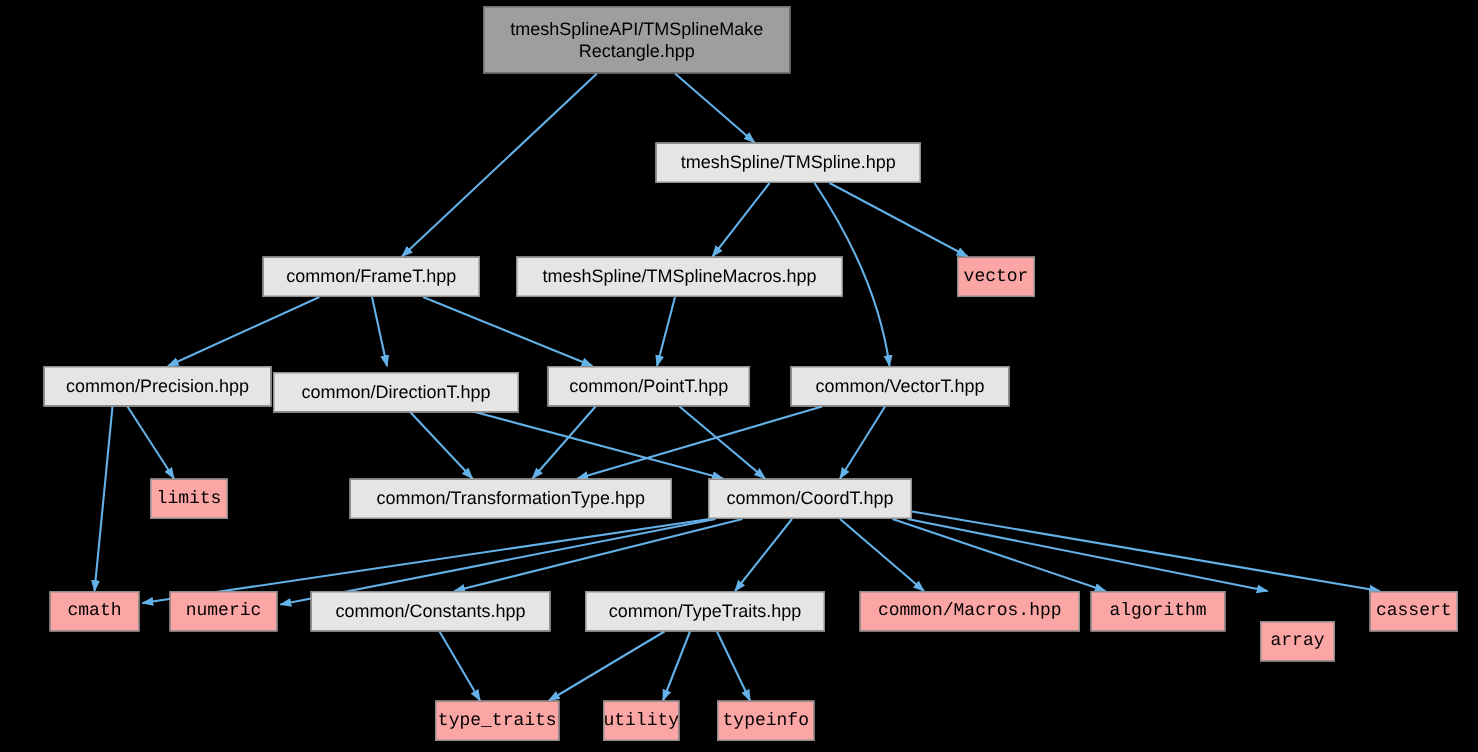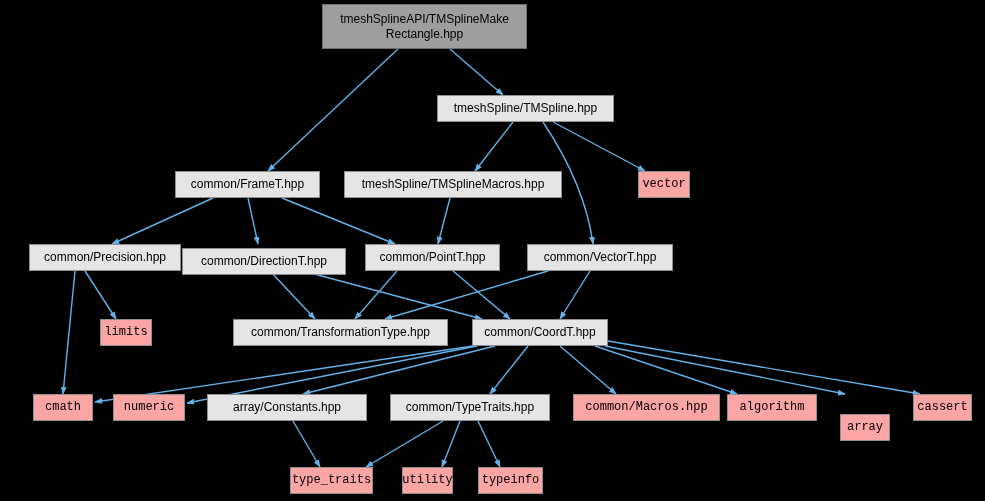--- a/index.html
+++ b/index.html
@@ -63,21 +63,21 @@
       <div class="node system" style="left: 638px; top: 171px; width: 52px; height: 27px;">vector</div>
       <div class="node header" style="left: 8px; top: 244px; width: 152px; height: 27px; margin-left: 21px;">common/Precision.hpp</div>
       <div class="node header" style="left: 182px; top: 248px; width: 164px; height: 27px;">common/DirectionT.hpp</div>
       <div class="node header" style="left: 365px; top: 244px; width: 135px; height: 27px; text-align: center;">common/PointT.hpp</div>
       <div class="node header" style="left: 527px; top: 244px; width: 146px; height: 27px;">common/VectorT.hpp</div>
       <div class="node system" style="left: 100px; top: 319px; width: 52px; height: 27px;">limits</div>
       <div class="node header" style="left: 233px; top: 319px; width: 215px; height: 27px;">common/TransformationType.hpp</div>
       <div class="node header" style="left: 472px; top: 319px; width: 136px; height: 27px; text-align: right;">common/CoordT.hpp</div>
       <div class="node system" style="left: 33px; top: 394px; width: 60px; height: 27px;">cmath</div>
       <div class="node system" style="left: 113px; top: 394px; width: 72px; height: 27px;">numeric</div>
-      <div class="node header" style="left: 207px; top: 394px; width: 160px; height: 27px;">array/Constants.hpp</div>
+      <div class="node header" style="left: 207px; top: 394px; width: 160px; height: 27px;">common/Constants.hpp</div>
       <div class="node header" style="left: 390px; top: 394px; width: 160px; height: 27px;">common/TypeTraits.hpp</div>
       <div class="node system" style="left: 573px; top: 394px; width: 147px; height: 27px;">common/Macros.hpp</div>
       <div class="node system" style="left: 727px; top: 394px; width: 90px; height: 27px;">algorithm</div>
       <div class="node system" style="left: 840px; top: 414px; width: 50px; height: 27px;">array</div>
       <div class="node system" style="left: 913px; top: 394px; width: 59px; height: 27px;">cassert</div>
       <div class="node system" style="left: 290px; top: 467px; width: 83px; height: 27px;">type_traits</div>
       <div class="node system" style="left: 402px; top: 467px; width: 51px; height: 27px;">utility</div>
       <div class="node system" style="left: 478px; top: 467px; width: 65px; height: 27px;">typeinfo</div>
     </div>
 </div>

